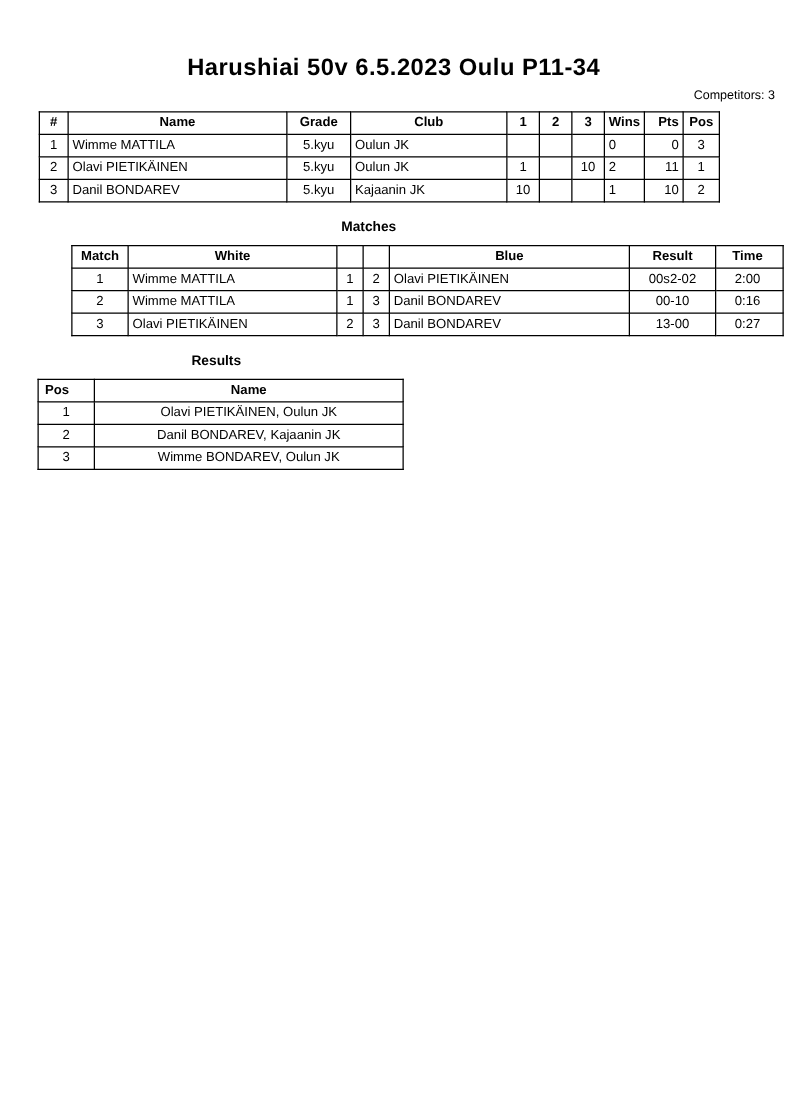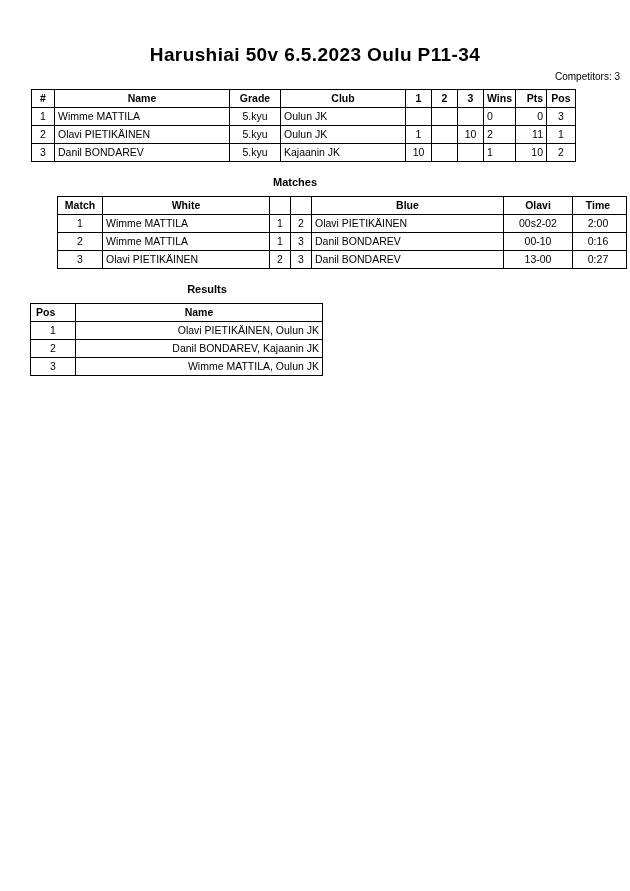--- a/index.html
+++ b/index.html
@@ -50,23 +50,22 @@
     font-size: 10px;
     font-weight: normal;
   }
   .matches-label {
     top: 176px;
     left: 0;
     width: 590px;
   }
   .results-label {
     top: 283px;
-    left: 12px;
+    left: 0;
     width: 346px;
-    padding-left: 22px;
   }
 
   table {
     border-collapse: collapse;
     position: absolute;
     font-size: 10.5px;
     background: #ffffff;
   }
   table td, table th {
     border: 1px solid #000000;
@@ -115,21 +114,21 @@
   #matches-table th.m-white,
   #matches-table th.m-blue,
   #matches-table th.m-time { text-align: center; }
 
   
   #results-table {
     top: 303px;
     left: 30px;
   }
   #results-table .r-pos { width: 36px; text-align: center; }
-  #results-table .r-name { width: 240px; text-align: right; }
+  #results-table .r-name { width: 240px; text-align: center; }
   #results-table th.r-name { text-align: center; }
   #results-table th.r-pos { text-align: left; padding-left: 5px; }
 </style>
 </head>
 <body>
 
 <div class="page">
 
   <div class="title">Harushiai 50v  6.5.2023  Oulu   P11-34</div>
 
@@ -193,21 +192,21 @@
   <div class="section-label matches-label">Matches</div>
 
   <table id="matches-table">
     <thead>
       <tr>
         <th class="m-match">Match</th>
         <th class="m-white">White</th>
         <th class="m-wnum"></th>
         <th class="m-bnum"></th>
         <th class="m-blue">Blue</th>
-        <th class="m-result">Olavi</th>
+        <th class="m-result">Result</th>
         <th class="m-time">Time</th>
       </tr>
     </thead>
     <tbody>
       <tr>
         <td class="m-match">1</td>
         <td class="m-white">Wimme MATTILA</td>
         <td class="m-wnum">1</td>
         <td class="m-bnum">2</td>
         <td class="m-blue">Olavi PIETIKÄINEN</td>
@@ -248,18 +247,18 @@
       <tr>
         <td class="r-pos">1</td>
         <td class="r-name">Olavi PIETIKÄINEN, Oulun JK</td>
       </tr>
       <tr>
         <td class="r-pos">2</td>
         <td class="r-name">Danil BONDAREV, Kajaanin JK</td>
       </tr>
       <tr>
         <td class="r-pos">3</td>
-        <td class="r-name">Wimme MATTILA, Oulun JK</td>
+        <td class="r-name">Wimme BONDAREV, Oulun JK</td>
       </tr>
     </tbody>
   </table>
 
 </div>
 
 </body></html>

